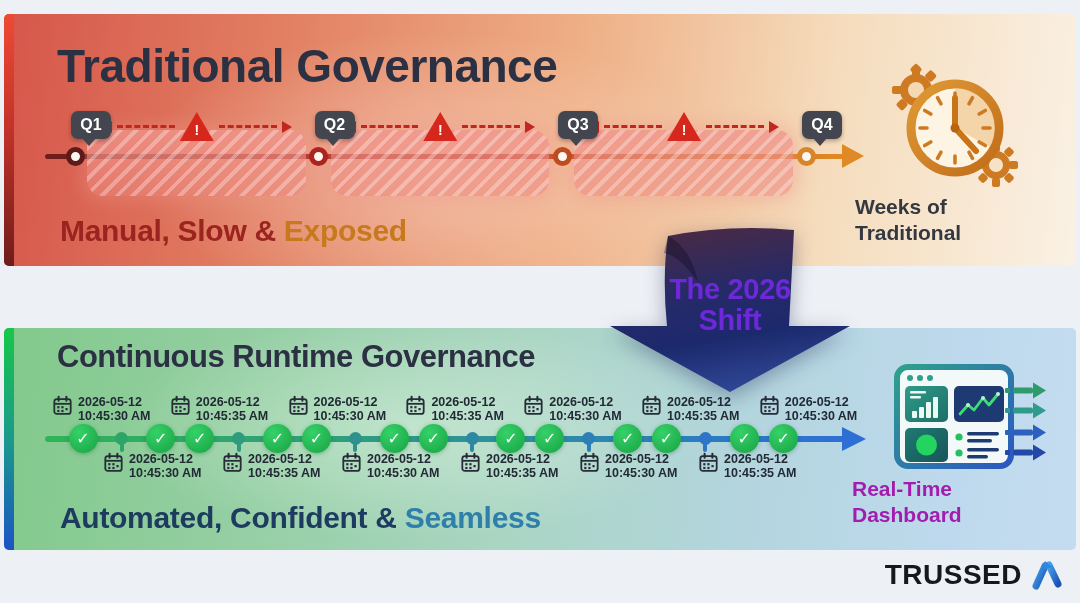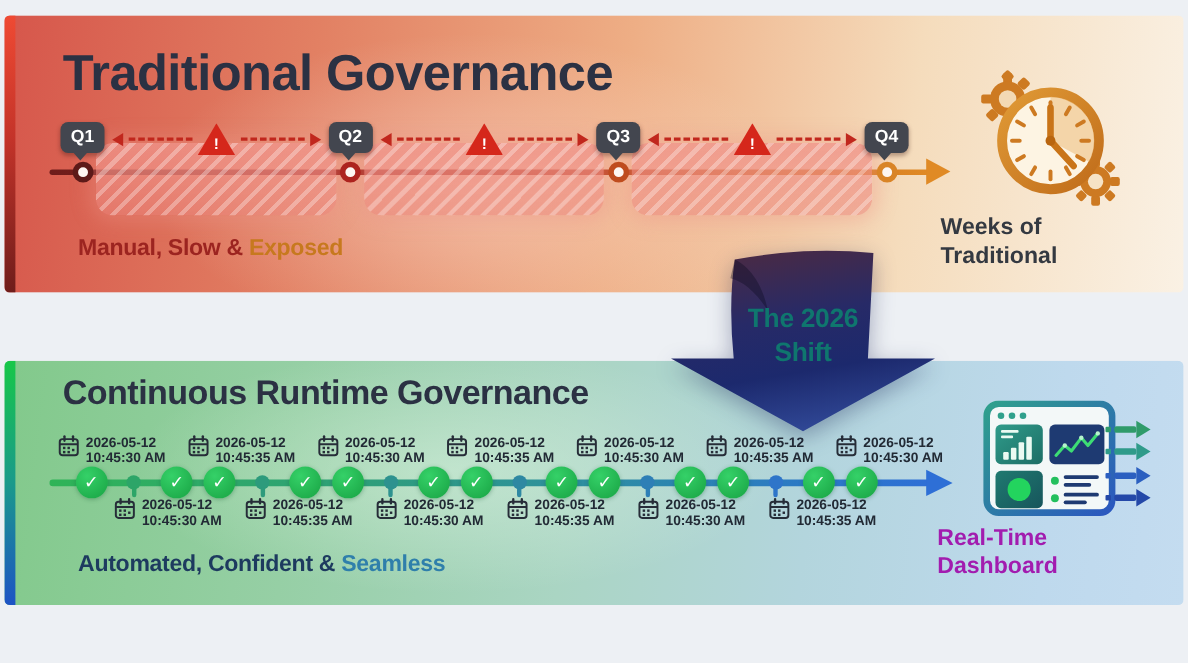--- a/index.html
+++ b/index.html
@@ -21,21 +21,21 @@
       radial-gradient(ellipse 420px 160px at 38% 45%, rgba(240,255,240,0.40), rgba(240,255,240,0) 70%),
       linear-gradient(97deg,#82c98b 0%,#96cfa5 25%,#aad5c3 48%,#b3d5dd 68%,#bed9ed 88%,#c4dcf0 100%);
   }
   .stripe { position:absolute; left:0; top:0; bottom:0; width:10px; }
   .stripe-top { background:linear-gradient(180deg,#ef4a33 0%,#c33329 45%,#6e1d1b 100%); }
   .stripe-bottom { background:linear-gradient(180deg,#17c748 0%,#1a9a8b 50%,#1d53c5 100%); }
 
   .title { position:absolute; left:53px; font-weight:bold; color:#2b3143; letter-spacing:-0.5px; }
   .title-top { top:25px; font-size:46px; }
   .title-bottom { top:11px; font-size:31px; }
-  .subtitle { position:absolute; left:67px; font-weight:bold; font-size:21px; letter-spacing:-0.3px; }
+  .subtitle { position:absolute; left:56px; font-weight:bold; font-size:30px; letter-spacing:-0.3px; }
   .subtitle-top { top:200px; }
   .subtitle-top .p1 { color:#9c2420; } .subtitle-top .p2 { color:#c7791e; }
   .subtitle-bottom { top:173px; }
   .subtitle-bottom .p1 { color:#1d3a5f; } .subtitle-bottom .p2 { color:#2f7fab; }
 
   
   .overlay { position:absolute; inset:0; z-index:5; }
 
   
   .hatch-rect { position:absolute; top:130px; height:66px; border-radius:16px;
@@ -44,21 +44,21 @@
       linear-gradient(180deg, rgba(240,148,138,0.80), rgba(236,134,124,0.55));
     box-shadow:0 0 16px 6px rgba(238,145,135,0.35);
   }
   .tline-top { position:absolute; left:45px; top:154px; width:800px; height:5px; border-radius:3px;
     background:linear-gradient(90deg,#6e1d1b 0%,#9e231e 30%,#b93a1d 60%,#cf721f 85%,#e08a25 100%); }
   .tl-head-top { position:absolute; left:842px; top:144px; width:0; height:0;
     border-top:12px solid transparent; border-bottom:12px solid transparent; border-left:22px solid #e08a25; }
   .q-circle { position:absolute; top:147px; width:19px; height:19px; border-radius:50%; background:#fdf6f1; }
   .q-badge { position:absolute; top:111px; width:40px; height:28px; border-radius:7px;
     background:#43464f; color:#fff; font-weight:bold; font-size:16px;
-    display:flex; align-items:center; justify-content:center; box-shadow:0 2px 4px rgba(60,20,15,0.35); }
+    display:flex; align-items:center; justify-content:center; box-shadow:0 2px 4px rgba(60,20,15,0.35);margin-left:16px; }
   .q-badge::after { content:""; position:absolute; left:11px; bottom:-7px; width:0; height:0;
     border-left:7px solid transparent; border-right:7px solid transparent; border-top:8px solid #43464f; }
   .connector { position:absolute; top:112px; height:29px; display:flex; align-items:center; gap:5px; }
   .c-ah-l { width:0; height:0; border-top:6px solid transparent; border-bottom:6px solid transparent; border-right:10px solid #c1271d; }
   .c-ah-r { width:0; height:0; border-top:6px solid transparent; border-bottom:6px solid transparent; border-left:10px solid #c1271d; }
   .c-dash { flex:1; height:0; border-top:3px dashed #c1271d; }
   .warn { width:34px; height:29px; background:#d5271b; clip-path:polygon(50% 0,100% 100%,0 100%);
     display:flex; align-items:flex-end; justify-content:center; }
   .warn::after { content:"!"; color:#fff; font-weight:bold; font-size:14px; line-height:1; padding-bottom:4px; }
 
@@ -78,21 +78,21 @@
   .stamp-text { font-size:12.5px; font-weight:bold; color:#222a35; line-height:14px; white-space:nowrap; }
 
   
   .caption { position:absolute; text-align:left; font-weight:bold; }
   .caption-top { left:855px; width:200px; top:194px; font-size:21px; line-height:26px; color:#343941; }
   .caption-bottom { left:852px; width:200px; top:476px; font-size:21px; line-height:26px; color:#a21caf; }
 
   
   .shift-arrow-svg { position:absolute; left:602px; top:222px; z-index:8; filter:drop-shadow(0 6px 10px rgba(20,30,80,0.35)); }
   .shift-text { position:absolute; left:640px; top:274px; width:180px; z-index:9; text-align:center;
-    color:#0f766e; font-weight:bold; font-size:24px; line-height:31px; letter-spacing:-0.3px; }
+    color:#6d28d9; font-weight:bold; font-size:29px; line-height:31px; letter-spacing:-0.3px; }
 
   .icon-abs { position:absolute; z-index:6; }
 
   
   .brand { position:absolute; right:14px; bottom:8px; display:flex; align-items:center; gap:4px; z-index:6; }
   .brand-name { font-size:28px; font-weight:bold; color:#15181d; letter-spacing:0.5px; }
 </style>
 </head>
 <body>
 
@@ -564,14 +564,31 @@
           <rect x="120" y="85.5" width="20" height="6" rx="2"></rect>
           <polygon points="140,80.5 153,88.5 140,96.5"></polygon>
         </g>
     </g>
   </svg>
   <div class="caption caption-bottom">
     <div>Real-Time</div>
     <div>Dashboard</div>
   </div>
 
+  <div class="brand">
+    <span class="brand-name">TRUSSED</span>
+    <svg width="40" height="40" viewBox="0 0 40 40">
+      <defs>
+        <linearGradient id="lg1" x1="0" y1="0" x2="1" y2="1">
+          <stop offset="0" stop-color="#47a0ec"></stop>
+            <stop offset="1" stop-color="#1a55b4"></stop>
+        </linearGradient>
+      </defs>
+      <g stroke="url(#lg1)" stroke-width="7" stroke-linecap="round" fill="none">
+        <path d="M 10 31 L 19 11"></path>
+        <path d="M 23 10 L 32 29"></path>
+        <path d="M 29 33 L 10 33"></path>
+      </g>
+      <path d="M 19 6 L 26 12 L 17 15 Z" fill="#2f86dc"></path>
+    </svg>
+  </div>
 
 </div>
 
 </body></html>

